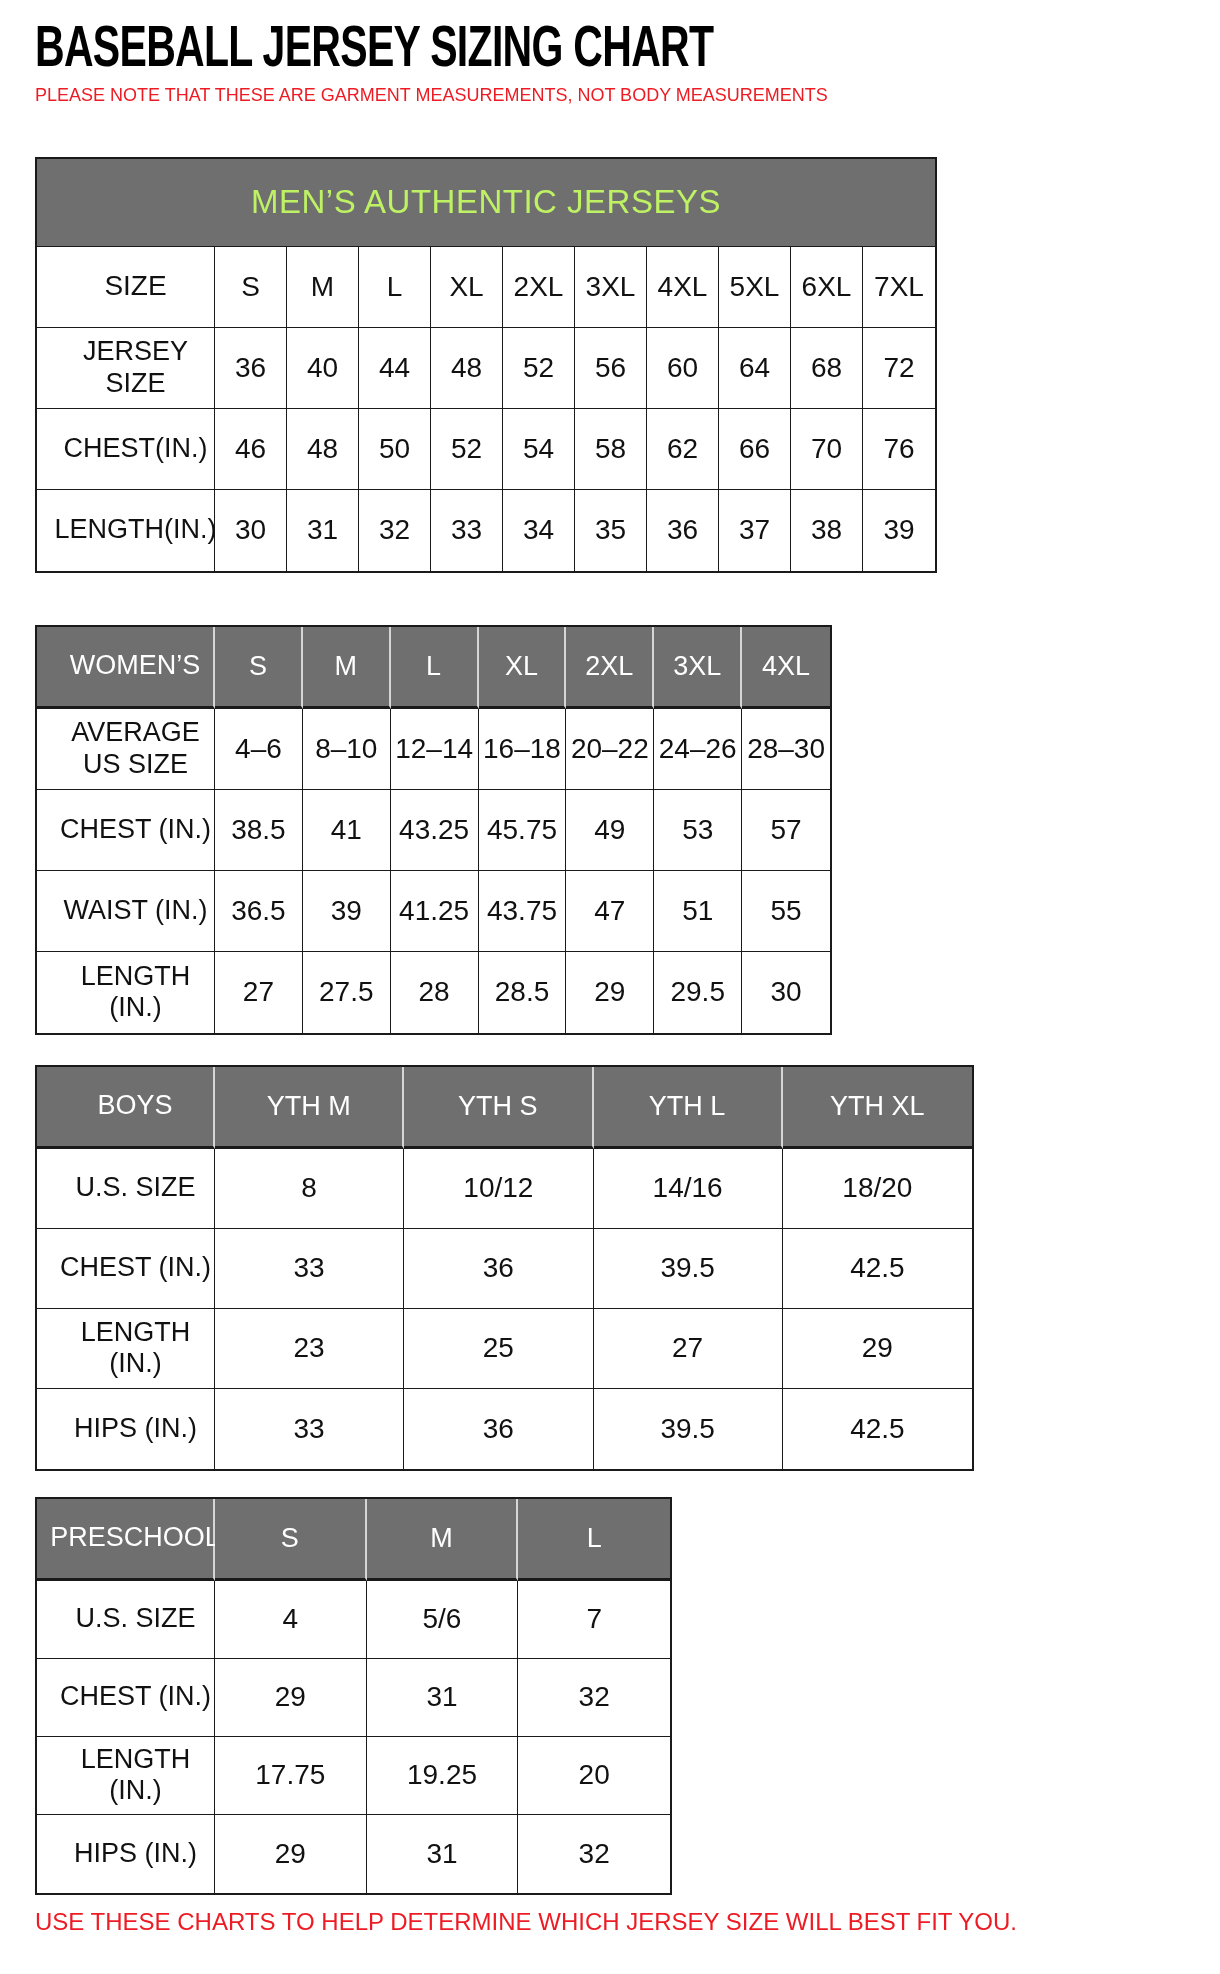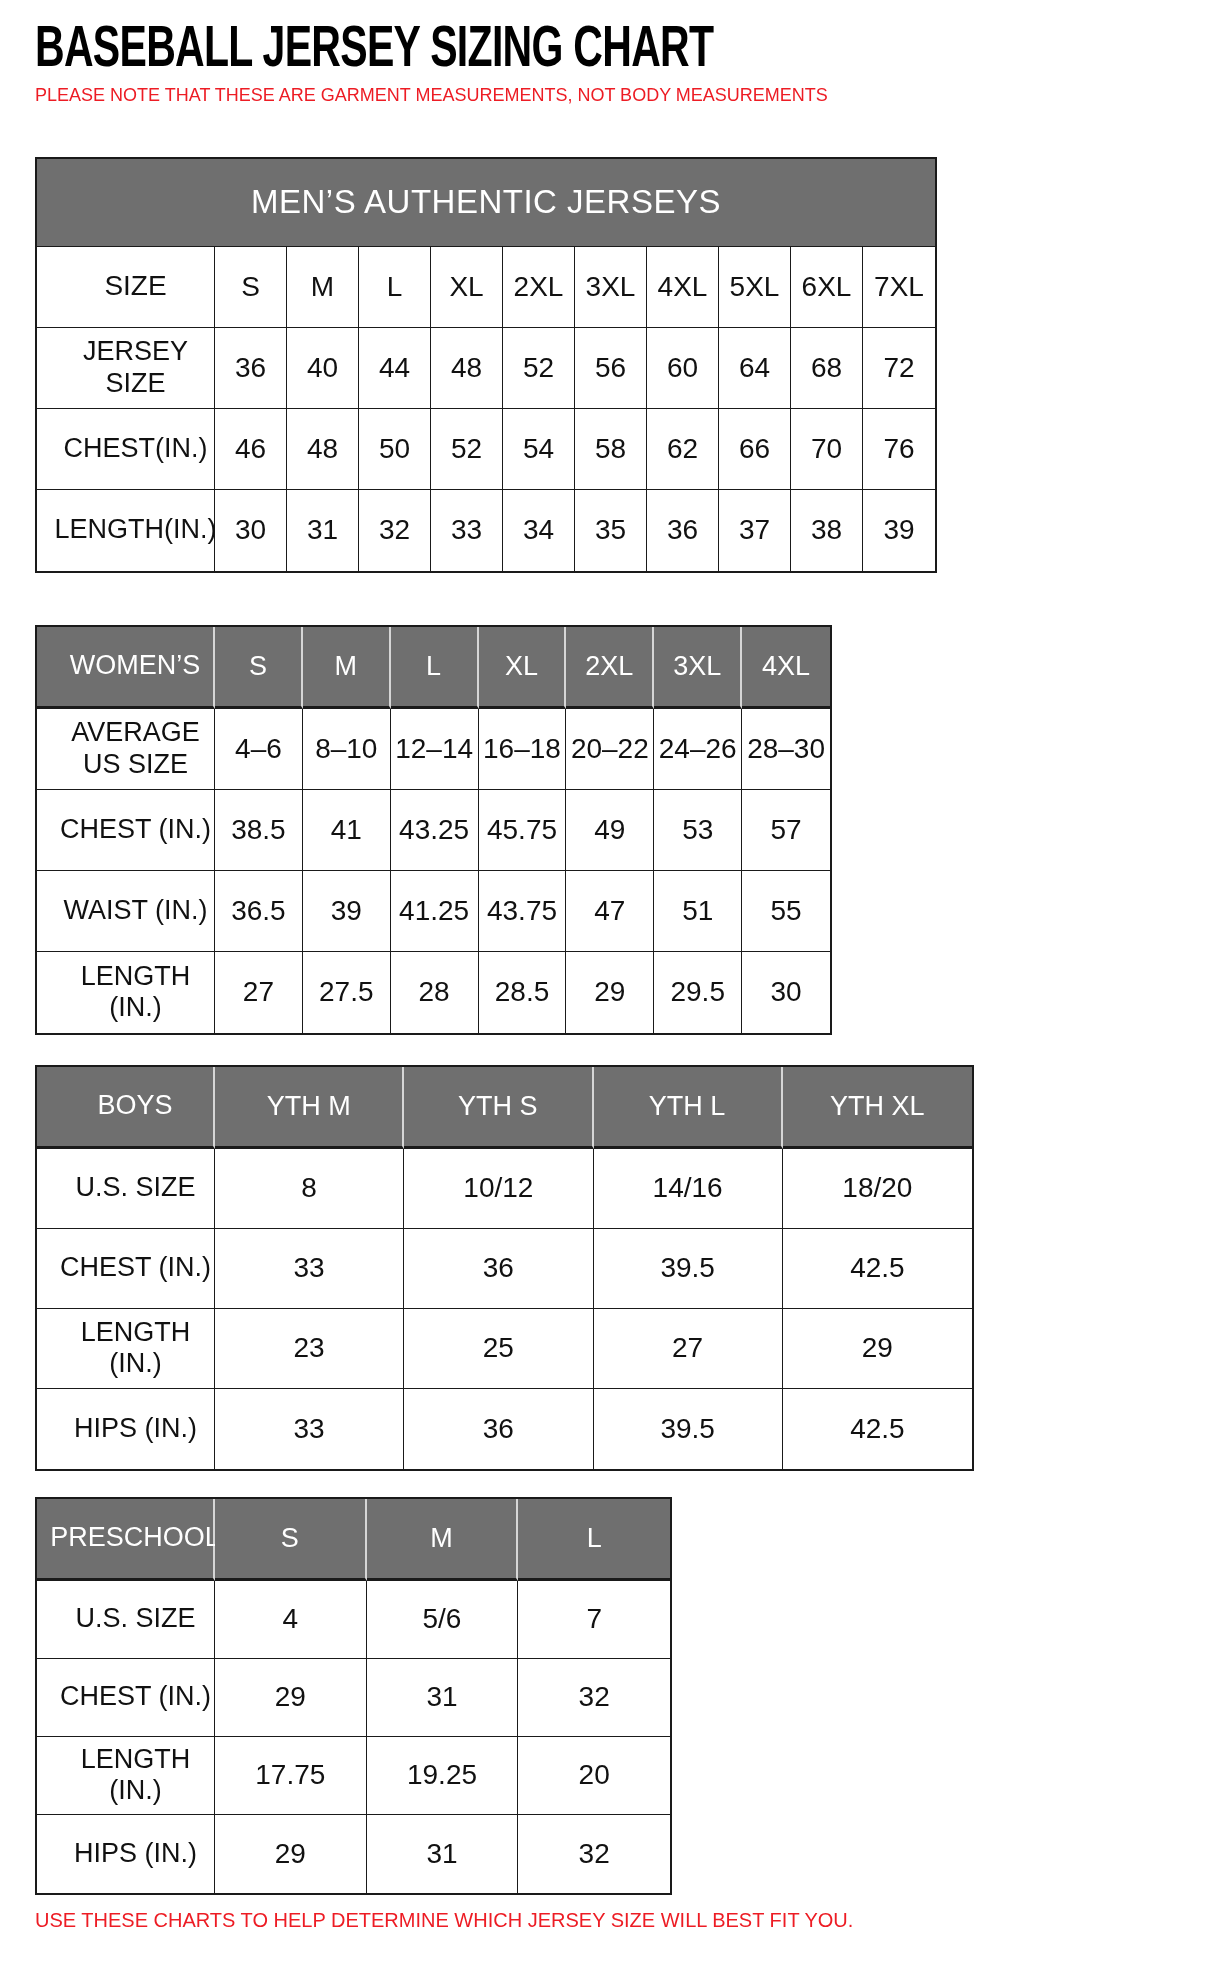--- a/index.html
+++ b/index.html
@@ -15,21 +15,21 @@
     font-size: 57px; font-weight: 800; color: #000000;
     letter-spacing: -1px; white-space: nowrap;
     transform: scaleX(0.72); transform-origin: left center;
     line-height: 1.0;
   }
   .note {
     margin-top: 9px; max-width: 880px;
     color: #ed1c24; font-size: 18px; line-height: 1.25; font-weight: 400;
   }
   .footer-note {
-    margin-top: 14px; color: #ed1c24; font-size: 20px; line-height: 1.1;
+    margin-top: 14px; color: #ed1c24; font-size: 24px; line-height: 1.1;
     white-space: nowrap;
   }
 
   
   .tbl {
     display: grid;
     border: 2px solid #1a1a1a;
     background: #ffffff;
   }
   .mens      { width: 902px; grid-template-columns: 178px repeat(10, 1fr); margin-top: 50px; }
@@ -44,21 +44,21 @@
     background: #ffffff; text-align: center;
   }
   .boys .cell { height: 80px; }
   .preschool .cell { height: 78px; }
   .cell.rowlabel { font-size: 27px; white-space: pre-line; line-height: 1.15; padding-left: 20px; }
   .cell.lastcol { border-right: none; }
   .cell.lastrow { border-bottom: none; }
 
   .banner {
     grid-column: 1 / -1; height: 88px;
-    background: #6f6f6f; color: #ffffff;
+    background: #6f6f6f; color: #bef264;
     display: flex; align-items: center; justify-content: center;
     font-size: 33px; letter-spacing: 0.5px;
     border-bottom: 1px solid #1a1a1a;
   }
   .mens .cell.head { font-size: 28px; }
   .gray-head .cell.head {
     height: 82px;
     background: #6f6f6f; color: #ffffff; font-size: 27px;
     border-right: 2px solid #d6d6d6;
     border-bottom: 3px solid #1a1a1a;

